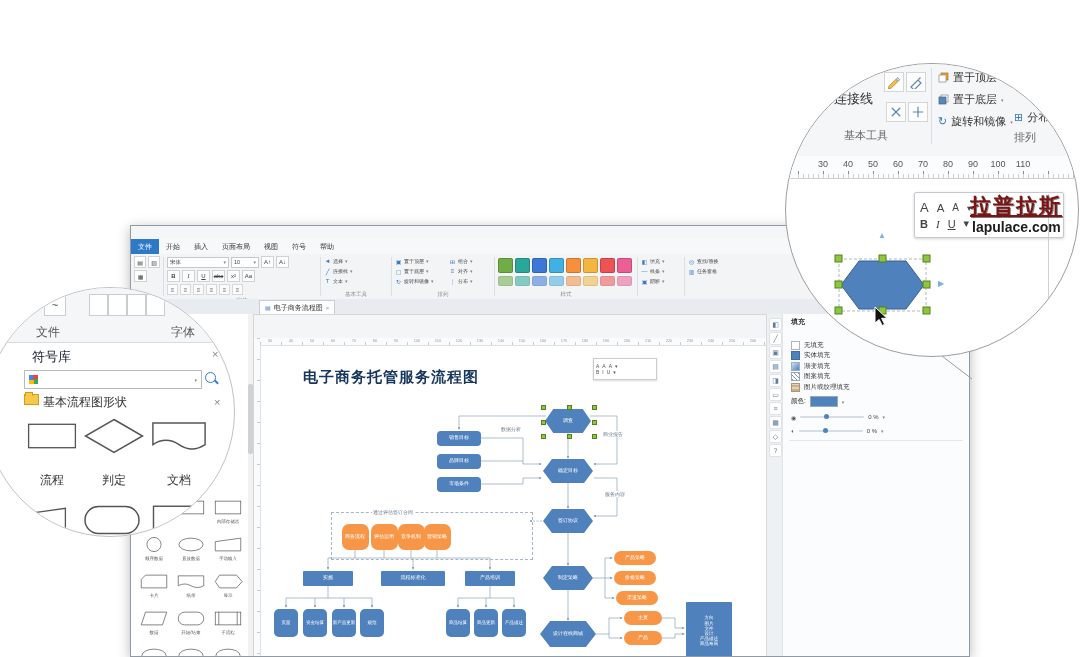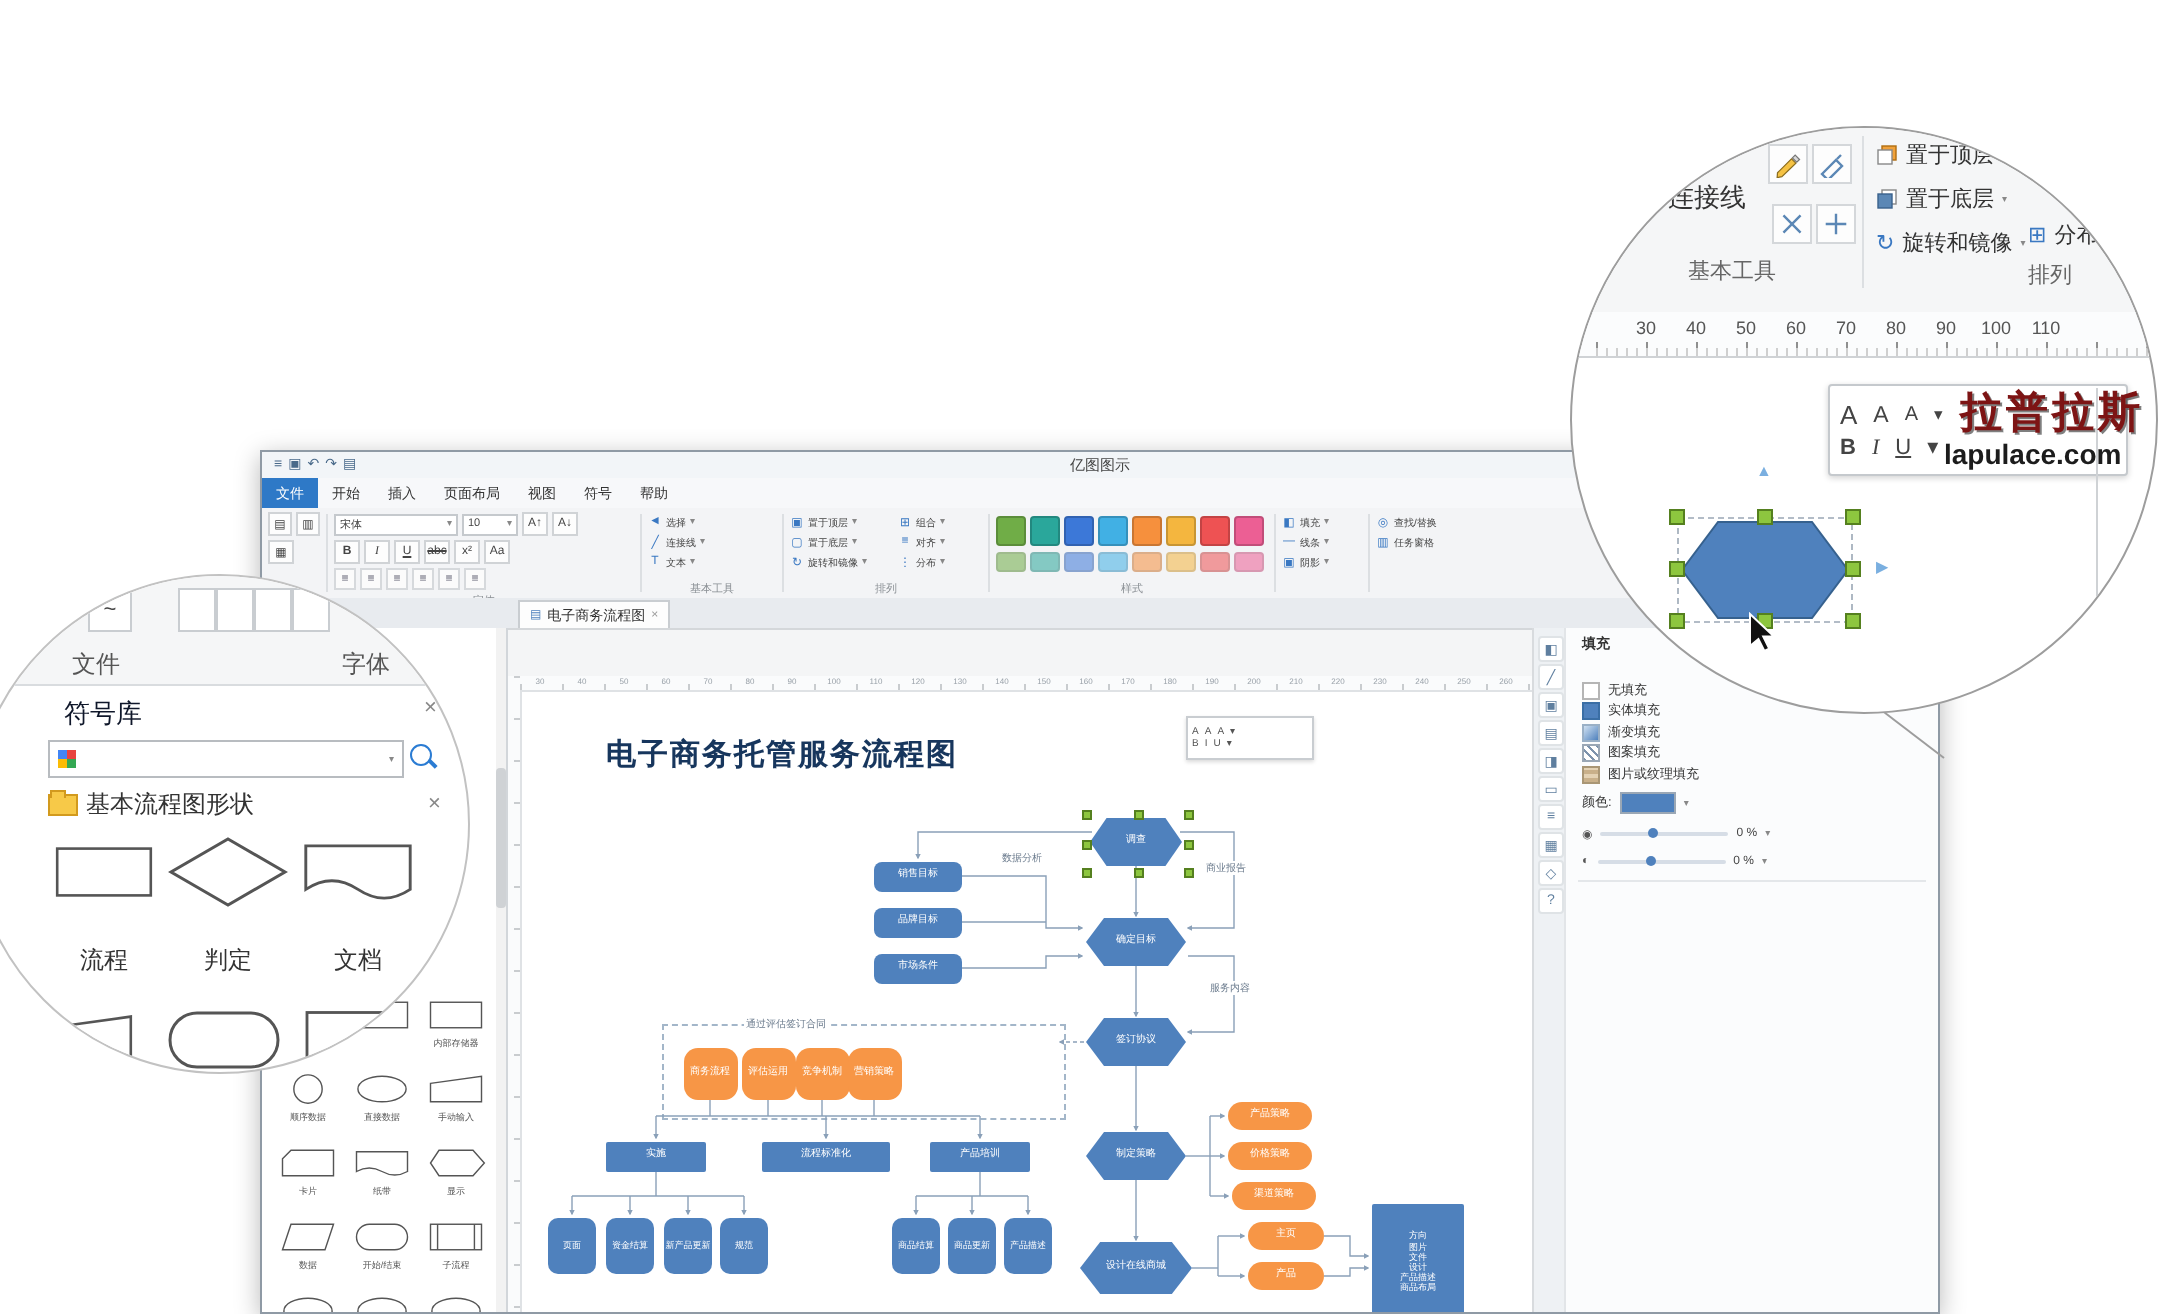--- a/index.html
+++ b/index.html
@@ -123,21 +123,21 @@
   .lc-btn.u{text-decoration:underline}.lc-btn.s{text-decoration:line-through;font-size:8px;}
   .lc-glabel{position:absolute;top:36px;font-size:12px;color:#555;}
   .lc-panel-title{position:absolute;left:46px;top:60px;font-size:13px;color:#0f172a;}
   .lc-close{position:absolute;font-size:11px;color:#888;}
   .lc-search{position:absolute;left:38px;top:82px;width:168px;height:17px;border:1px solid #b8bcc0;background:#fff;
     display:flex;align-items:center;padding:0 4px;justify-content:space-between;}
   .grid-ic{display:inline-block;width:9px;height:9px;
     background:conic-gradient(#e8433f 0 25%,#34a853 0 50%,#fbbc05 0 75%,#4285f4 0);}
   .mag{position:absolute;left:219px;top:84px;width:9px;height:9px;border:1.5px solid #2b7cd3;border-radius:50%;}
   .mag::after{content:"";position:absolute;left:8px;top:8px;width:5px;height:1.5px;background:#2b7cd3;transform:rotate(45deg);}
-  .lc-section{position:absolute;left:38px;top:106px;display:flex;align-items:center;gap:4px;font-size:12px;color:#333;}
+  .lc-section{position:absolute;left:38px;top:106px;display:flex;gap:4px;font-size:12px;color:#333;}
   .folder{width:13px;height:9px;background:#f7c948;border:1px solid #d29a1e;position:relative;}
   .folder::before{content:"";position:absolute;left:0;top:-3px;width:6px;height:3px;background:#f7c948;border:1px solid #d29a1e;border-bottom:none;}
   .lc-shape{position:absolute;}
   .lc-shape-label{position:absolute;font-size:12px;color:#333;transform:translateX(-50%);}
   
   .rc-ribbon{position:absolute;left:0;top:0;width:100%;height:92px;background:#f5f6f7;border-bottom:1px solid #d9dcdf;}
   .rc-conn-label{position:absolute;left:48px;top:26px;font-size:13px;color:#333;}
   .rc-group-label{position:absolute;font-size:11px;color:#666;}
   .rc-vdiv{position:absolute;top:4px;height:76px;width:1px;background:#dcdfe2;}
   .rc-btn-row{position:absolute;display:flex;align-items:center;gap:4px;font-size:11px;color:#333;}
@@ -146,50 +146,35 @@
   .rc-ruler{position:absolute;left:0;top:92px;width:100%;height:22px;background:#fbfcfd;border-bottom:1px solid #cfd2d5;
     background-image:repeating-linear-gradient(90deg,#cfcfcf 0 1px,transparent 1px 5px),
                      repeating-linear-gradient(90deg,#8f8f8f 0 1px,transparent 1px 25px);
     background-position:12px bottom,12px bottom;background-size:100% 4px,100% 7px;background-repeat:no-repeat;}
   .rc-ruler span{position:absolute;top:3px;transform:translateX(-50%);font-size:9px;color:#555;}
   .rc-mini{position:absolute;left:128px;top:128px;width:150px;height:46px;background:#fff;border:1px solid #c5c9cd;
     border-radius:2px;box-shadow:0 1px 3px rgba(0,0,0,.18);display:flex;flex-direction:column;justify-content:center;gap:2px;padding:2px 5px;box-sizing:border-box;}
   .rc-mini .mrow{display:flex;gap:8px;font-size:11px;color:#444;align-items:center;}
   .rc-mini .mrow .mb{font-weight:bold}.rc-mini .mrow .mi{font-style:italic;font-family:"Liberation Serif",serif}
   .rc-mini .mrow .mu{text-decoration:underline}
-  .wm1{position:absolute;left:194px;top:128px;font-size:21px;font-weight:bold;color:#7d1414;
-    text-shadow:1px 1px 0 rgba(0,0,0,.5);z-index:3;letter-spacing:2px;}
+  .wm1{position:absolute;left:184px;top:128px;font-size:21px;font-weight:bold;color:#7d1414;
+    text-shadow:1px 1px 0 rgba(0,0,0,.5);z-index:3;letter-spacing:2px;text-decoration:underline;}
   .wm2{position:absolute;left:186px;top:155px;font-size:14px;font-weight:bold;color:#1c1c1c;z-index:3;}
   .rc-hex-wrap{position:absolute;left:46px;top:188px;width:101px;height:66px;}
   .rc-edge-line{position:absolute;left:262px;top:130px;width:1px;height:115px;background:#cfd2d5;}
   .autoconn{position:absolute;font-size:8px;color:#7aafe0;line-height:1;}
   .cursor-svg{position:absolute;left:88px;top:242px;z-index:4;}
   
   #calloutLine{position:absolute;left:0;top:0;z-index:5;pointer-events:none;}
 </style>
 </head>
 <body>
 
 <div class="main-window">
 
-  <div class="titlebar">
-    <div class="qat" id="qat">
-        <span>≡</span>
-        <span>▣</span>
-        <span>↶</span>
-        <span>↷</span>
-        <span>▤</span>
-      </div>
-    <div class="win-title">亿图图示</div>
-    <div class="win-controls">
-      <span>─</span>
-      <span>□</span>
-      <span>×</span>
-    </div>
-  </div>
 
   <div class="menubar" id="menubar">
       <div class="menu-tab active">文件</div>
       <div class="menu-tab">开始</div>
       <div class="menu-tab">插入</div>
       <div class="menu-tab">页面布局</div>
       <div class="menu-tab">视图</div>
       <div class="menu-tab">符号</div>
       <div class="menu-tab">帮助</div>
     </div>

